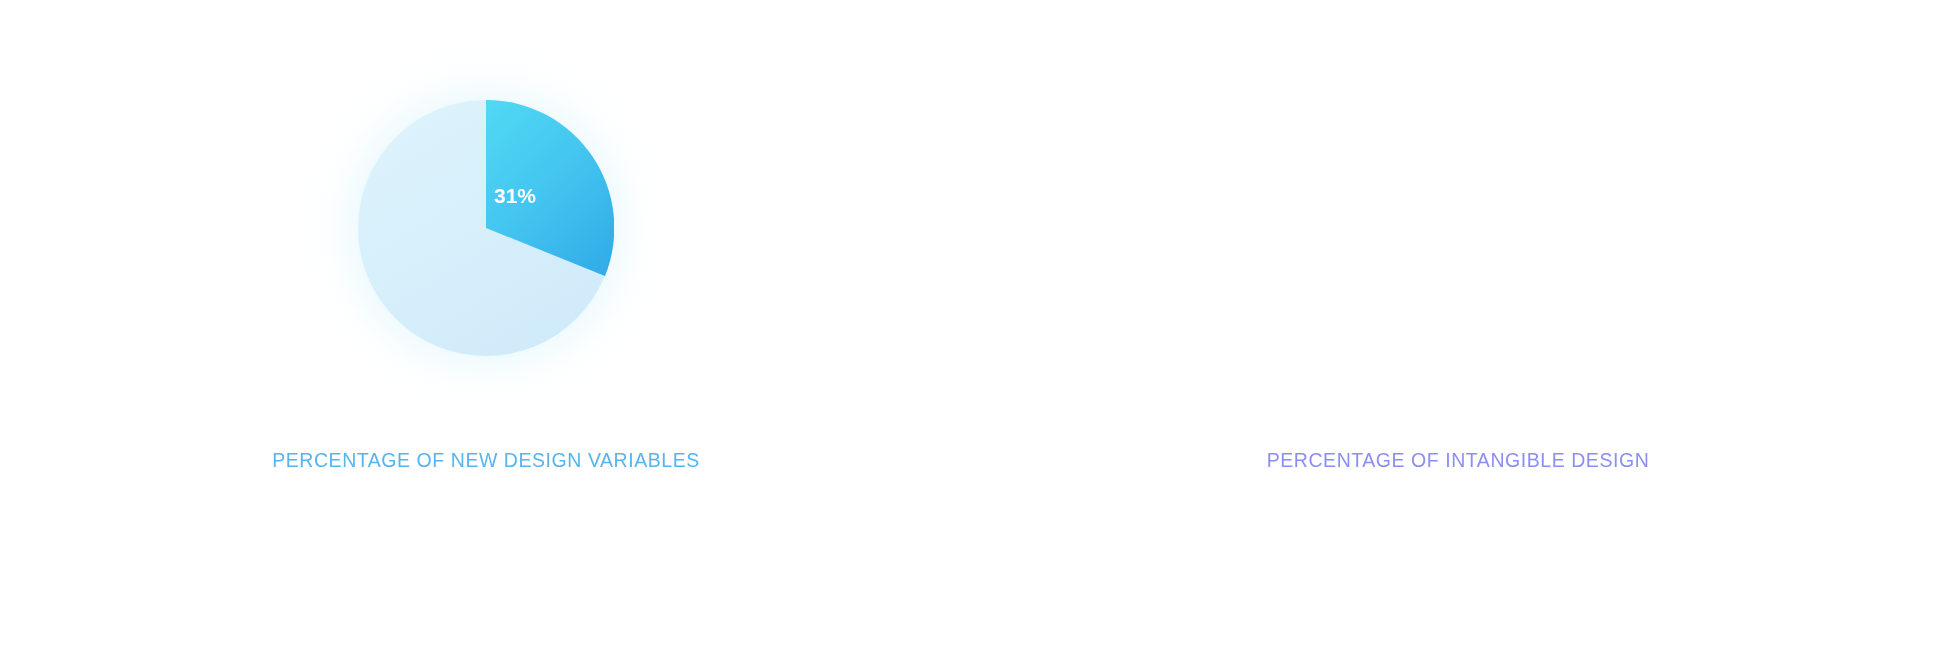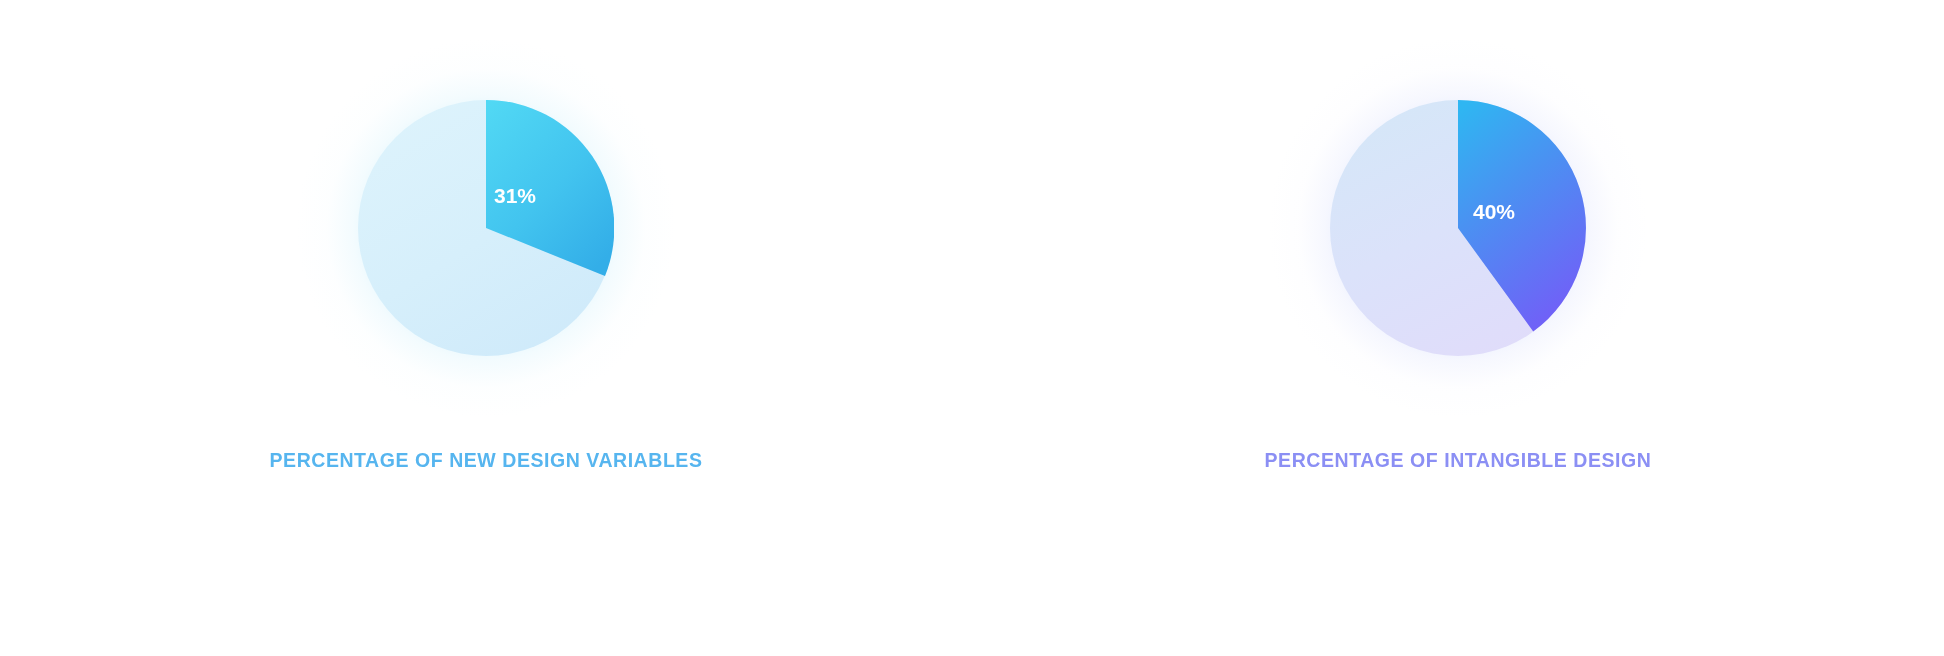--- a/index.html
+++ b/index.html
@@ -90,21 +90,21 @@
   
   .caption {
     position: absolute;
     left: 50%;
     top: 448px;
     width: 760px;
     margin-left: -380px;
     text-align: center;
     font-family: "Liberation Sans", sans-serif;
     font-size: 19.5px;
-    font-weight: bold;
+    font-weight: normal;
     letter-spacing: 0.55px;
     line-height: 1.28;
     text-transform: uppercase;
   }
   .caption .line { display: block; white-space: nowrap; }
   .caption-cyan   { color: #56b5ef; }
   .caption-violet { color: #8b8ff4; text-align: center; }
 </style>
 </head>
 <body>
@@ -138,43 +138,19 @@
       </svg>
     </div>
 
     <div class="caption caption-cyan">
       <span class="line">PERCENTAGE OF NEW DESIGN VARIABLES</span>
     </div>
   </div>
 
   <div class="chart-panel right">
 
-    <div class="pie-stack">
-      <div class="pie-glow glow-violet"></div>
-
-      <svg class="pie-svg" viewBox="0 0 256 256">
-        <defs>
-          <linearGradient id="restGradB" x1="0.2" y1="0" x2="0.7" y2="1">
-            <stop offset="0%" stop-color="#d5e7f8"></stop>
-            <stop offset="50%" stop-color="#dbe2fa"></stop>
-            <stop offset="100%" stop-color="#e0dcfa"></stop>
-          </linearGradient>
-          <linearGradient id="sliceGradB" x1="0.1" y1="0" x2="0.55" y2="1">
-            <stop offset="0%" stop-color="#2fb6f2"></stop>
-            <stop offset="45%" stop-color="#4b90f2"></stop>
-            <stop offset="100%" stop-color="#6f62f7"></stop>
-          </linearGradient>
-        </defs>
-
-        <circle cx="128" cy="128" r="128" fill="url(#restGradB)"></circle>
-
-        <path d="M 128 128 L 128 0 A 128 128 0 0 1 203.23 231.54 Z" fill="url(#sliceGradB)"></path>
-
-        <text class="slice-label" x="164" y="113">40%</text>
-      </svg>
-    </div>
 
     <div class="caption caption-violet">
       <span class="line">PERCENTAGE OF INTANGIBLE DESIGN</span>
     </div>
   </div>
 
 </div>
 
 </body></html>

